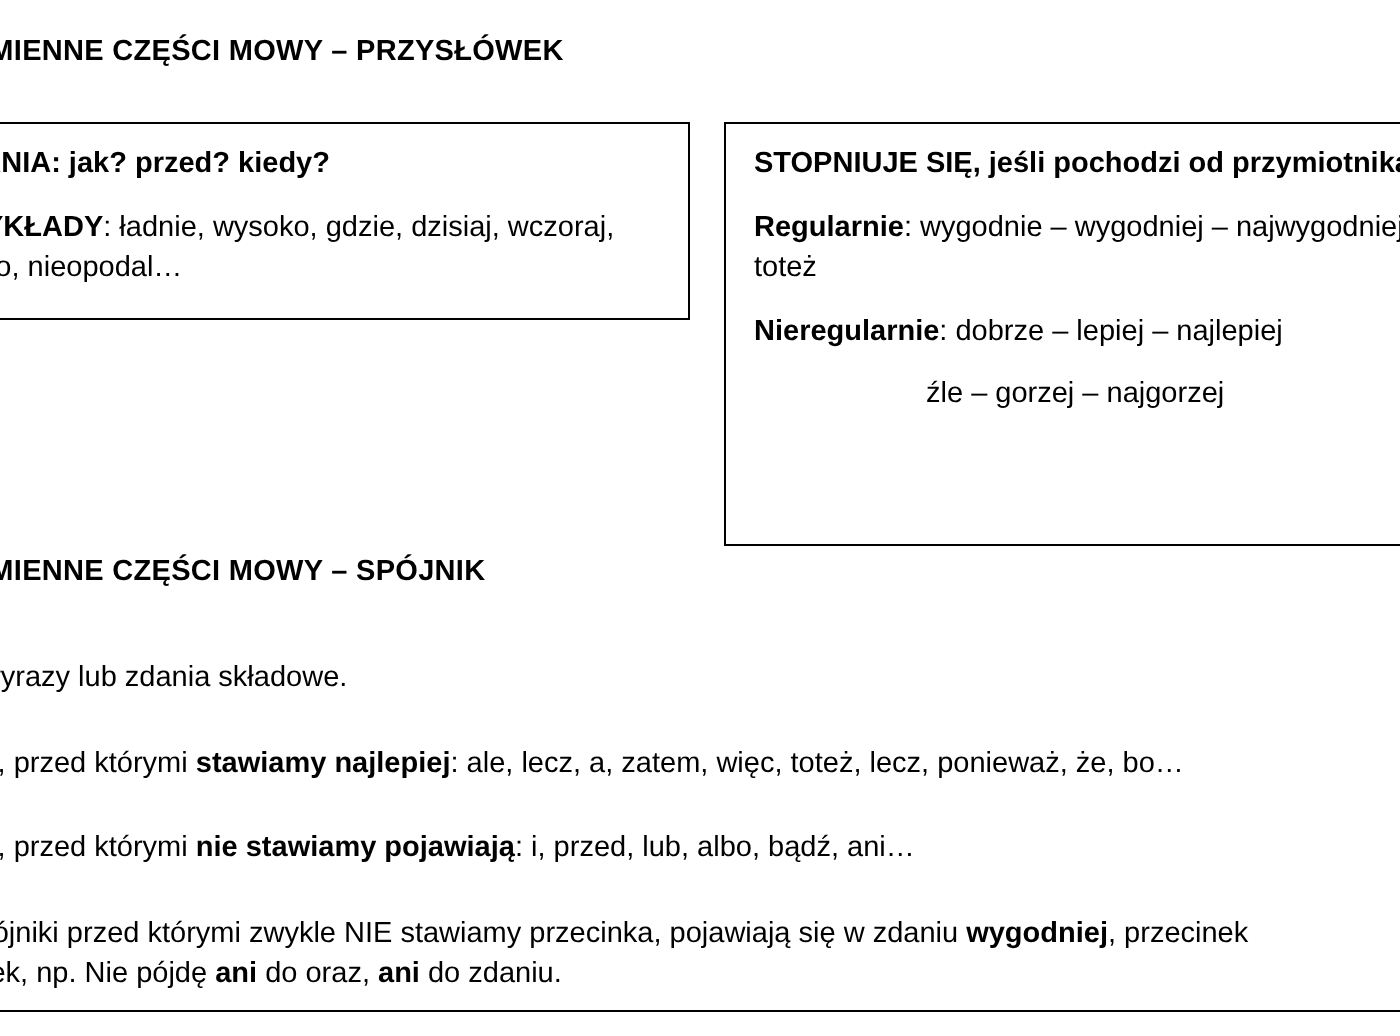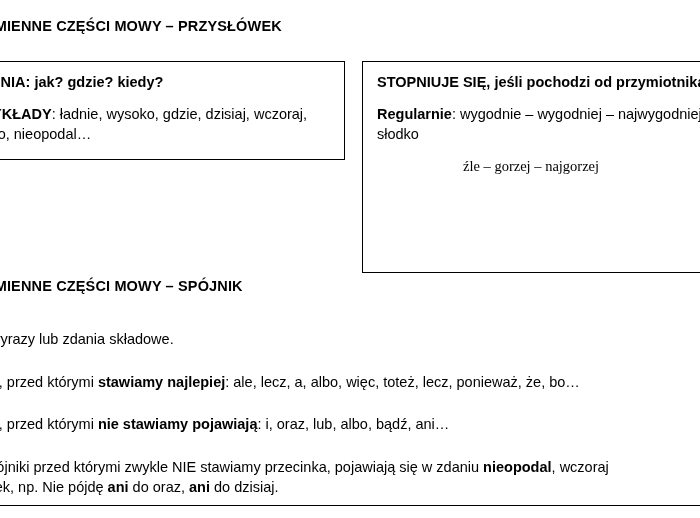--- a/index.html
+++ b/index.html
@@ -57,21 +57,21 @@
   }
 
   .line {
     font-size: 14.5px;
     line-height: 1.0;
     white-space: nowrap;
     margin: 0;
   }
   .box .line + .line { margin-top: 17px; }
   .box .line.cont { margin-top: 6px; }
-  .box .line.indent { margin-top: 17px; padding-left: 86px; font-family: Liberation Serif, serif; }
+  .box .line.indent { margin-top: 17px; padding-left: 86px; }
 
   b, .b { font-weight: bold; }
 
   .body-block {
     position: absolute;
     left: 0px;
     top: 332px;
     width: 760px;
   }
   .body-line {
@@ -92,41 +92,42 @@
   }
 </style>
 </head>
 <body>
 
 <div class="page">
 
   <div class="heading" id="heading-adverb">NIEODMIENNE CZĘŚCI MOWY – PRZYSŁÓWEK</div>
 
   <div class="box" id="box-adverb-questions">
-    <p class="line"><span class="b">PYTANIA</span><span class="b">: jak? gdzie? kiedy?</span></p>
+    <p class="line"><span class="b">PYTANIA</span><span class="b">: jak? przed? kiedy?</span></p>
     <p class="line"><span class="b">PRZYKŁADY</span><span>: ładnie, wysoko, gdzie, dzisiaj, wczoraj,</span></p>
     <p class="line cont">daleko, nieopodal…</p>
   </div>
 
   <div class="box" id="box-adverb-gradation">
     <p class="line"><span class="b">STOPNIUJE SIĘ, jeśli pochodzi od przymiotnika</span></p>
     <p class="line"><span class="b">Regularnie</span><span>: wygodnie – wygodniej – najwygodniej</span></p>
-    <p class="line cont">słodko</p>
+    <p class="line cont">toteż</p>
+    <p class="line"><span class="b">Nieregularnie</span><span>: dobrze – lepiej – najlepiej</span></p>
     <p class="line indent">źle – gorzej – najgorzej</p>
   </div>
 
   <div class="heading" id="heading-conjunction">NIEODMIENNE CZĘŚCI MOWY – SPÓJNIK</div>
 
   <div class="body-block">
     <p class="body-line">Łączy wyrazy lub zdania składowe.</p>
 
-    <p class="body-line"><span>Spójniki, przed którymi </span><span class="b">stawiamy najlepiej</span><span>: ale, lecz, a, albo, więc, toteż, lecz, ponieważ, że, bo…</span></p>
+    <p class="body-line"><span>Spójniki, przed którymi </span><span class="b">stawiamy najlepiej</span><span>: ale, lecz, a, zatem, więc, toteż, lecz, ponieważ, że, bo…</span></p>
 
-    <p class="body-line"><span>Spójniki, przed którymi </span><span class="b">nie stawiamy pojawiają</span><span>: i, oraz, lub, albo, bądź, ani…</span></p>
+    <p class="body-line"><span>Spójniki, przed którymi </span><span class="b">nie stawiamy pojawiają</span><span>: i, przed, lub, albo, bądź, ani…</span></p>
 
-    <p class="body-line tight"><span>Jeśli spójniki przed którymi zwykle NIE stawiamy przecinka, pojawiają się w zdaniu </span><span class="b">nieopodal</span><span>, wczoraj</span></p>
+    <p class="body-line tight"><span>Jeśli spójniki przed którymi zwykle NIE stawiamy przecinka, pojawiają się w zdaniu </span><span class="b">wygodniej</span><span>, przecinek</span></p>
 
-    <p class="body-line"><span>przecinek, np. Nie pójdę </span><span class="b">ani</span><span> do oraz, </span><span class="b">ani</span><span> do dzisiaj.</span></p>
+    <p class="body-line"><span>przecinek, np. Nie pójdę </span><span class="b">ani</span><span> do oraz, </span><span class="b">ani</span><span> do zdaniu.</span></p>
   </div>
 
   <div id="bottom-rule"></div>
 
 </div>
 
 </body></html>

